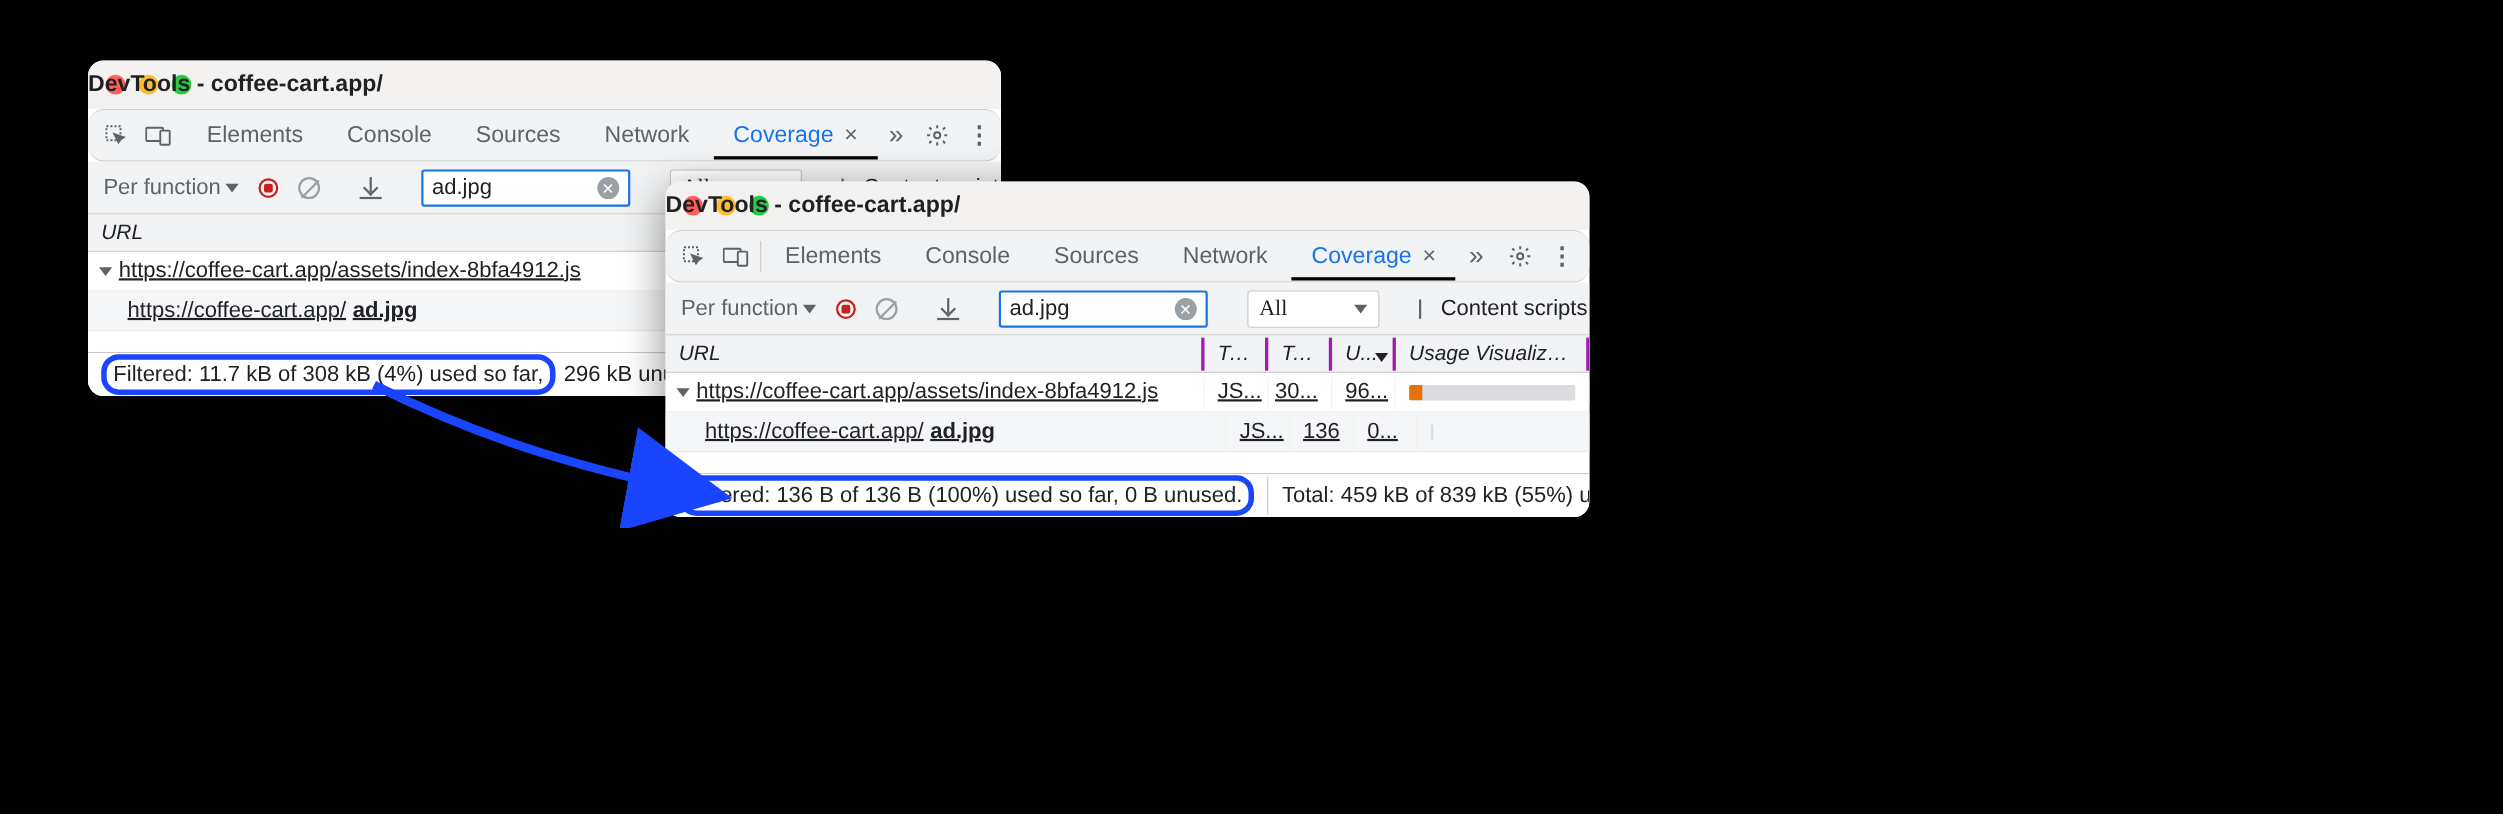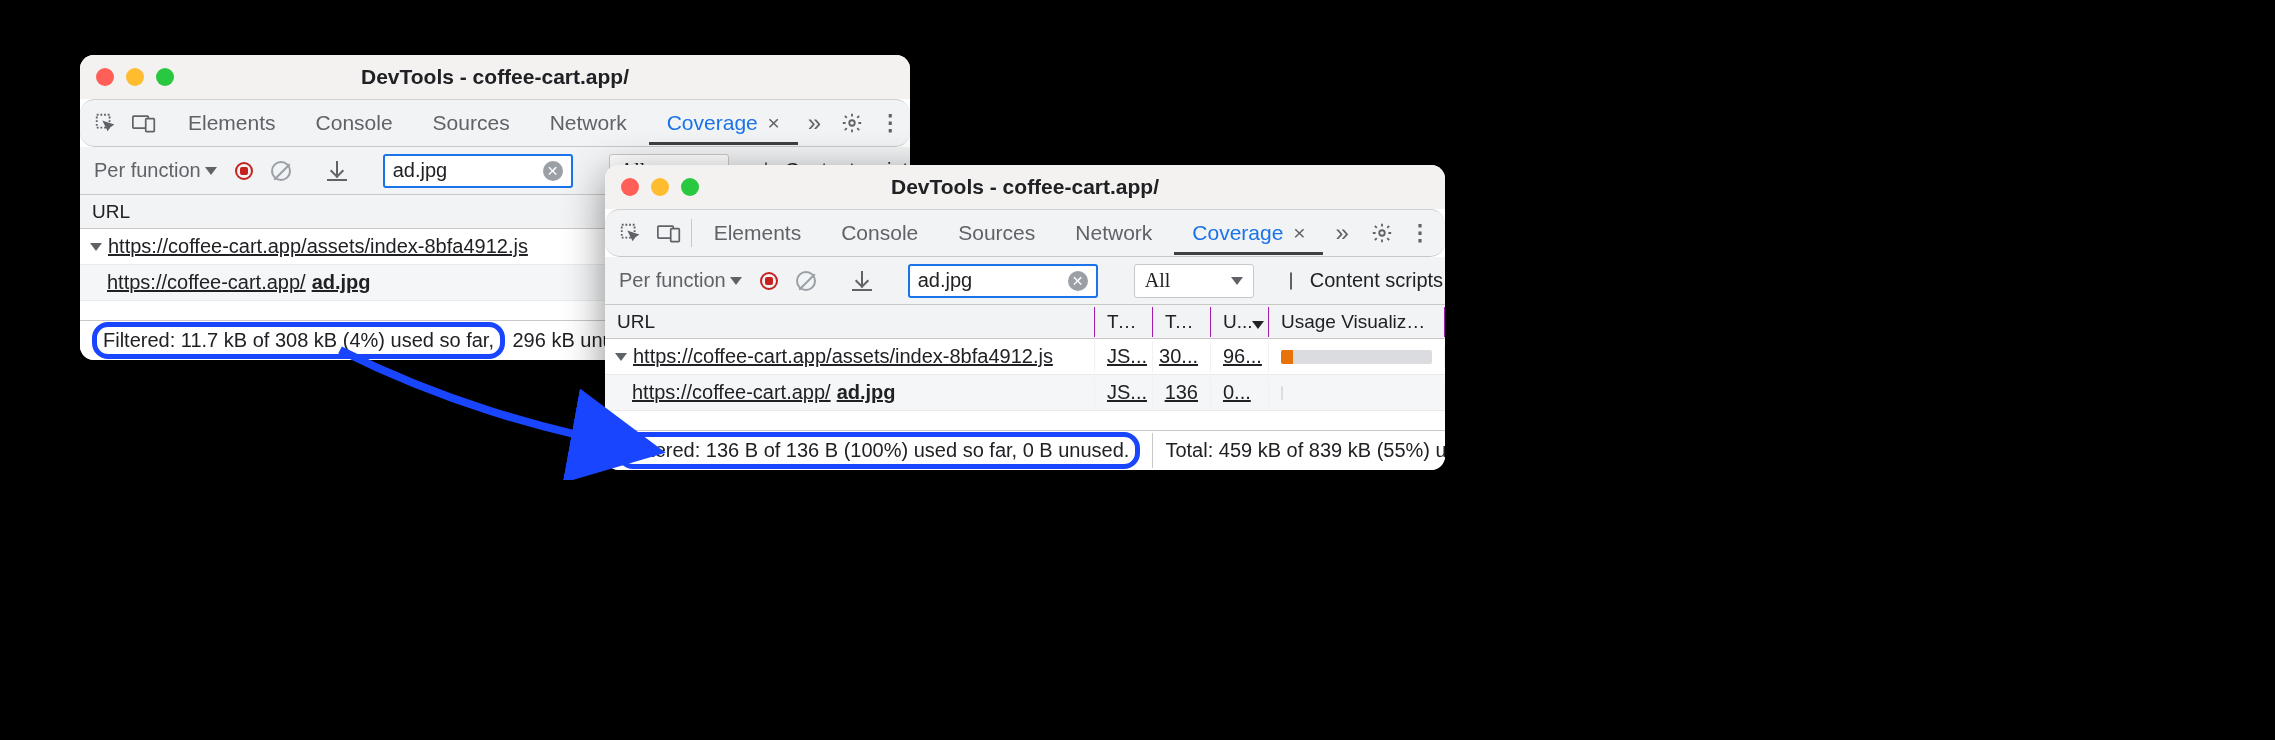--- a/index.html
+++ b/index.html
@@ -34,42 +34,42 @@
     gap: 10px;
     position: relative;
     background: #f4f2f0;
   }
   .lights { display: flex; gap: 12px; }
   .light { width: 18px; height: 18px; border-radius: 50%; }
   .light.red { background: #ff5f57; }
   .light.yellow { background: #febc2e; }
   .light.green { background: #28c840; }
   .title {
-    position: absolute; left: 0; right: 0; text-align: center;
+    position: absolute; left: 0; right: 0; 
     font-weight: 600; font-size: 21px; pointer-events: none;
   }
 
   
   .tabs {
     display: flex; align-items: center;
     height: 48px;
     background: #f1f3f4;
     border-top: 1px solid #d0d0d0;
     border-bottom: 1px solid #cac8c6;
     padding: 0 8px;
     gap: 4px;
     white-space: nowrap;
     border-radius: 15px;
   }
   .ticon { width: 28px; height: 28px; display:flex; align-items:center; justify-content:center; color:#5f6368; margin: 0 6px; }
   .tab {
     padding: 10px 18px; border-radius: 4px; color:#5f6368; cursor:pointer;
     font-size: 21px;
   }
-  .tab.active { color:#1a73e8; border-bottom: 3px solid #404040; border-radius: 0; padding-bottom: 7px; }
+  .tab.active { color:#1a73e8; border-bottom: 3px solid #000000; border-radius: 0; padding-bottom: 7px; }
   .tab-close { margin-left: 4px; font-weight: 400; color:#5f6368; }
   .spacer { flex: 1; }
 
   
   .toolbar {
     display: flex; align-items: center;
     height: 48px;
     background: #f1f3f4;
     border-bottom: 1px solid #cac8c6;
     padding: 0 14px;
@@ -105,30 +105,30 @@
     background:#fff;
     font-family:Liberation Serif, serif;
   }
   .checkbox { width:18px; height:18px; border:1.5px solid #5f6368; border-radius:3px; }
 
   
   .thead {
     display:flex; background:#f1f3f4; border-bottom:1px solid #cac8c6;
     height: 34px; align-items:center; font-size:19px; color:#202124;
   }
-  .thead .th { padding: 4px 12px; border-right:1px solid #a21caf; overflow:hidden; text-overflow:ellipsis; white-space:nowrap; }
+  .thead .th { padding: 4px 12px; border-right:3px solid #a21caf; overflow:hidden; text-overflow:ellipsis; white-space:nowrap;font-style:italic; }
   .tbody { background:#fff;text-decoration:underline; }
   .row {
     display:flex; align-items:center; height: 36px; font-size:20px;
     border-bottom:1px solid #e8eaed;
   }
   .row.alt { background:#f5f6f7; }
   .cell { padding: 4px 12px; border-right:1px solid #f1f1f1; overflow:hidden; text-overflow:ellipsis; white-space:nowrap; display:flex; align-items:center; gap:6px; }
   .disc { width:0; height:0; border-top:6px solid transparent; border-bottom:6px solid transparent; border-left:8px solid #5f6368; transform:rotate(90deg); margin-right:2px; }
-  .indent { padding-left: 27px; }
+  .indent { padding-left: 16px; margin-left: 20px; }
   b.hl { font-weight:700; }
 
   .viz { height:14px; background:#dadce0; position:relative; width: 100%; border-radius:2px; overflow:hidden; }
   .viz .used { position:absolute; left:0; top:0; bottom:0; background:#e8710a; }
 
   
   .status {
     display:flex; align-items:center;
     height: 40px; border-top:1px solid #cac8c6;
     font-size:20px; background:#fff;

